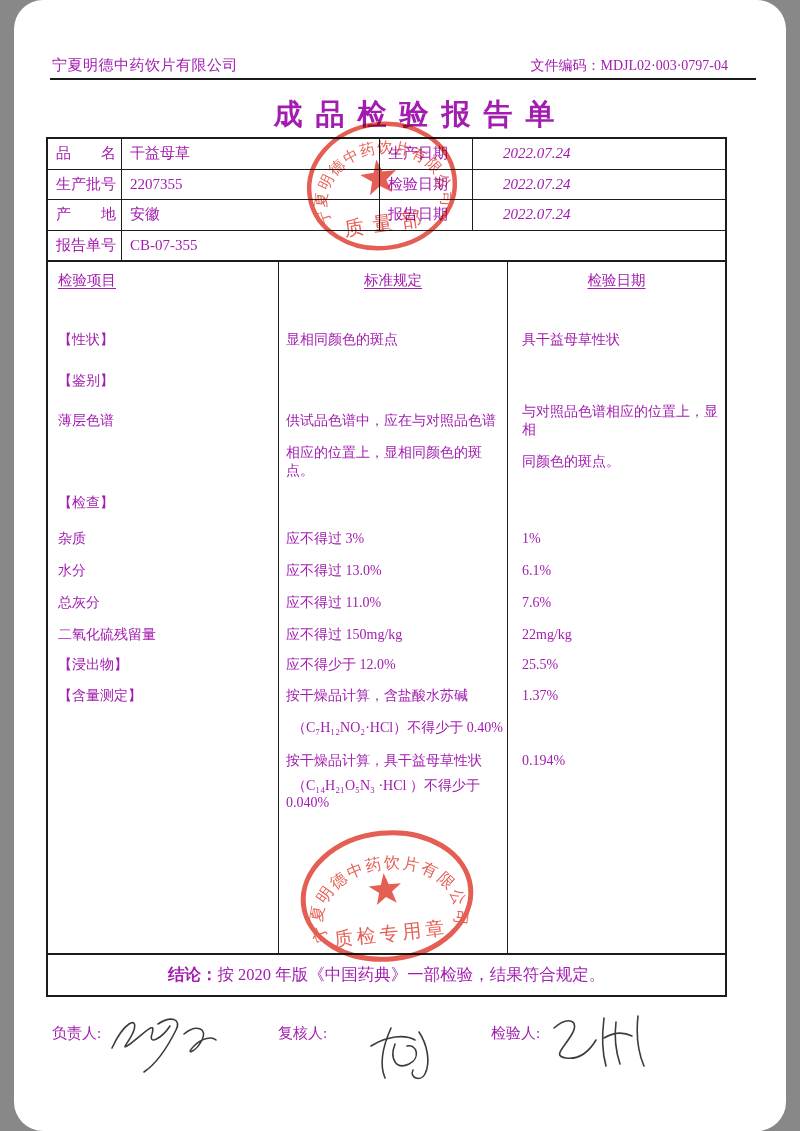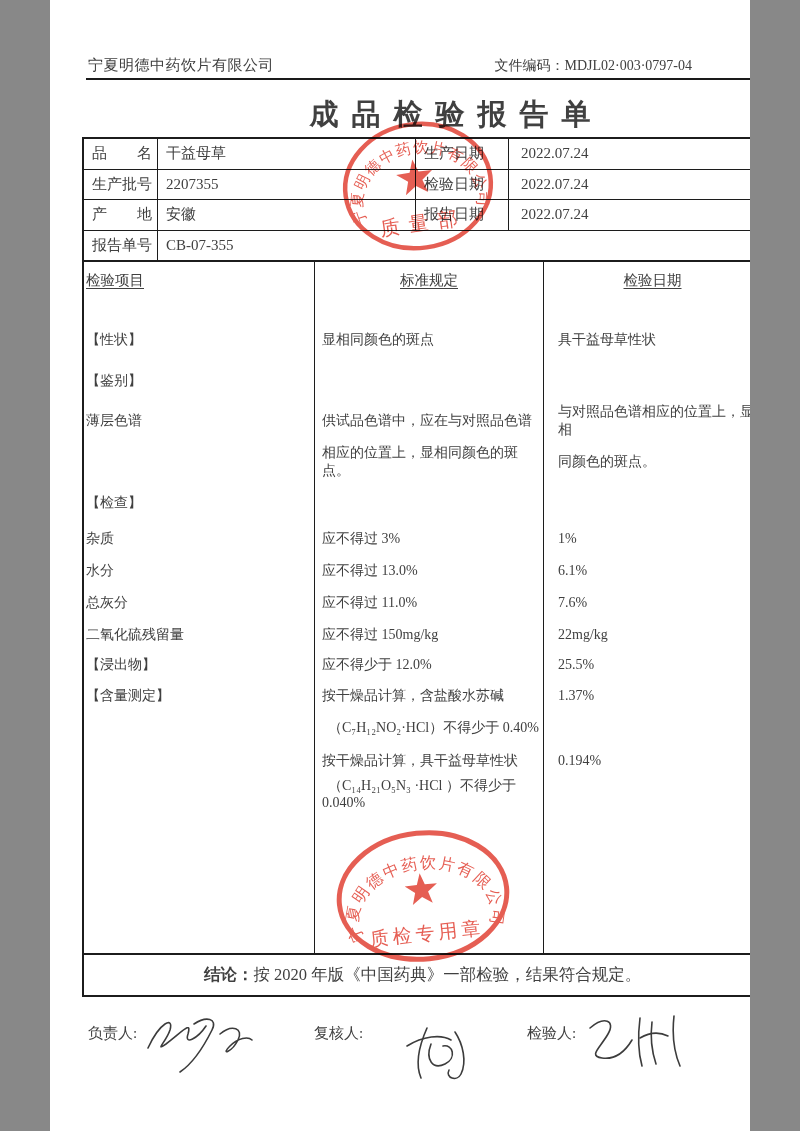--- a/index.html
+++ b/index.html
@@ -1,19 +1,19 @@
 <!DOCTYPE html>
 <html><head>
 <meta charset="utf-8">
 <style>
   html,body{margin:0;padding:0;background:#888;}
   .page{
-    position:relative;width:700px;height:1131px;background:#ffffff;
+    position:relative;width:772px;height:1131px;background:#ffffff;
     margin:0 auto;overflow:hidden;
-    font-family:"Liberation Serif","DejaVu Serif",serif;color:#404040;
+    font-family:"Liberation Serif","DejaVu Serif",serif;color:#a21caf;border-radius:29px;
   }
   
   .hdr-company{position:absolute;left:38px;top:56px;font-size:15px;letter-spacing:.5px;}
   .hdr-code{position:absolute;right:58px;top:57px;font-size:14px;}
   .hdr-rule{position:absolute;left:36px;top:78px;width:706px;height:2px;background:#1a1a1a;}
   .doc-title{
     position:absolute;left:0;top:95px;width:800px;text-align:center;
     font-size:29px;font-weight:bold;letter-spacing:13px;text-indent:13px;
   }
   
@@ -21,30 +21,30 @@
     position:absolute;left:32px;top:137px;width:681px;height:125px;
     border:2px solid #1c1c1c;box-sizing:border-box;display:flex;flex-direction:column;
     font-size:15px;
   }
   .info-row{flex:1;display:flex;border-bottom:1.5px solid #1c1c1c;box-sizing:border-box;}
   .info-row:last-child{border-bottom:none;}
   .ic{display:flex;align-items:center;padding-left:8px;box-sizing:border-box;}
   .ic-label{width:73px;}
   .ic-val{width:258px;border-left:1.5px solid #1c1c1c;}
   .ic-dlabel{width:93px;border-left:1.5px solid #1c1c1c;}
-  .ic-dval{flex:1;border-left:1.5px solid #1c1c1c;padding-left:12px;}
+  .ic-dval{flex:1;border-left:1.5px solid #1c1c1c;padding-left:30px;font-style:italic;}
   .ic-wide{flex:1;border-left:1.5px solid #1c1c1c;}
   
   .main-table{
     position:absolute;left:32px;top:262px;width:681px;height:693px;
     border:2px solid #1c1c1c;border-top:none;box-sizing:border-box;
     display:flex;flex-direction:column;font-size:14px;
   }
   .m-row{display:flex;width:100%;box-sizing:border-box;}
-  .m1{width:230px;padding-left:2px;box-sizing:border-box;display:flex;align-items:center;}
+  .m1{width:230px;padding-left:10px;box-sizing:border-box;display:flex;align-items:center;}
   .m2{width:229px;padding-left:7px;box-sizing:border-box;border-left:1.5px solid #1c1c1c;display:flex;align-items:center;}
   .m3{flex:1;padding-left:14px;box-sizing:border-box;border-left:1.5px solid #1c1c1c;display:flex;align-items:center;}
   .m-head{height:58px;}
   .m-head .m1,.m-head .m2,.m-head .m3{align-items:flex-start;padding-top:9px;font-size:14.5px;}
   .m-head .m2,.m-head .m3{justify-content:center;padding-left:0;}
   .u{text-decoration:underline;text-underline-offset:3px;}
   .m-fill{flex:1;}
   .indent{ text-indent:6px; }
   
   .conclusion{

